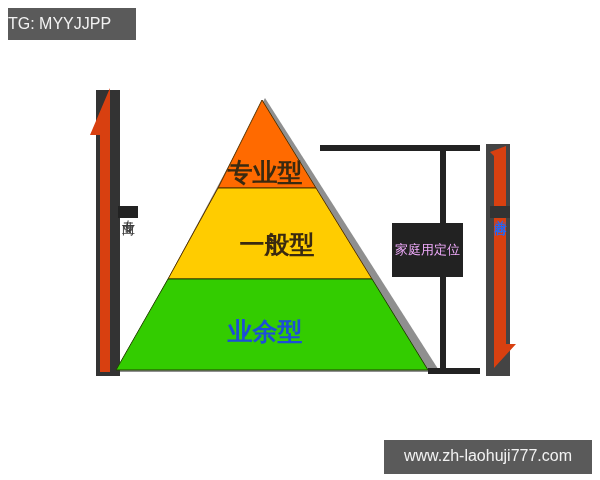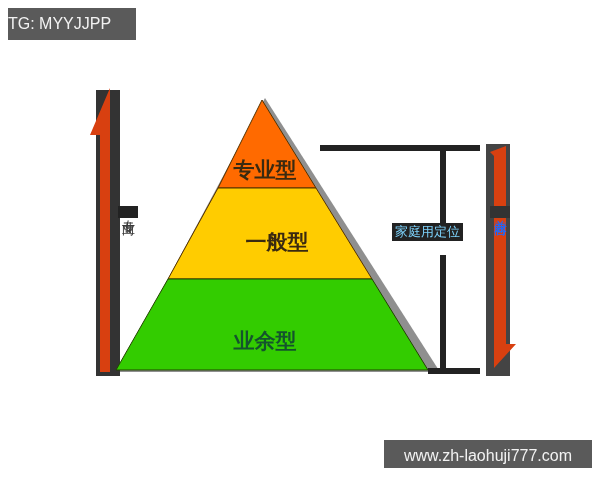--- a/index.html
+++ b/index.html
@@ -1,22 +1,22 @@
 <!DOCTYPE html>
 <html><head>
 <meta charset="utf-8">
 <style>
   html, body { margin:0; padding:0; }
   body { width:600px; height:480px; background:#ffffff; position:relative; overflow:hidden; font-family:"DejaVu Sans", sans-serif; }
   .tag-top { position:absolute; left:8px; top:8px; width:128px; height:32px; background:#5a5a5a; color:#f2f2f2; font-family:"Liberation Sans", sans-serif; font-size:16px; line-height:32px; }
-  .tag-bottom { position:absolute; left:384px; top:440px; width:208px; height:28px; background:#5a5a5a; color:#f2f2f2; font-family:"Liberation Sans", sans-serif; font-size:16px; line-height:32px; text-align:center; }
+  .tag-bottom { position:absolute; left:384px; top:440px; width:208px; height:34px; background:#5a5a5a; color:#f2f2f2; font-family:"Liberation Sans", sans-serif; font-size:16px; line-height:32px; text-align:center; }
   svg.diagram { position:absolute; left:0; top:0; }
-  .lbl { position:absolute; font-weight:bold; font-size:21px; color:#3a2a10; text-align:center; }
+  .lbl { position:absolute; font-weight:bold; font-size:25px; color:#3a2a10; text-align:center; }
   .vlabel { position:absolute; writing-mode:vertical-rl; font-size:13px; letter-spacing:2px; padding:3px 1px; }
-  .mid-label { position:absolute; font-size:13px; background:#222; color:#7dd3fc; padding:0 3px; }
+  .mid-label { position:absolute; font-size:13px; background:#222; color:#f0abfc; padding:18px 3px; }
 </style>
 </head>
 <body>
 
 <div class="tag-top">TG: MYYJJPP</div>
 
 <svg class="diagram" width="600" height="480">
 
   <g>
     <rect x="96" y="90" width="24" height="286" fill="#333"></rect>
@@ -37,19 +37,19 @@
   </g>
 
   <g>
     <rect x="486" y="144" width="24" height="232" fill="#444"></rect>
     <polygon points="490,152 506,146 506,344 516,344 494,368 494,156" fill="#d84010"></polygon>
   </g>
 </svg>
 
 <div class="lbl" style="left:225px;top:156px;width:80px;">专业型</div>
 <div class="lbl" style="left:232px;top:228px;width:90px;">一般型</div>
-<div class="lbl" style="left:220px;top:315px;width:90px;color:#14532d;margin-top:12px;">业余型</div>
+<div class="lbl" style="left:220px;top:315px;width:90px;color:#1d4ed8;">业余型</div>
 
 <div class="vlabel" style="left:118px;top:206px;background:#222;color:#3a3a3a;">专业向</div>
 <div class="vlabel" style="left:490px;top:206px;background:#333;color:#1a6aff;">兼容向</div>
 <div class="mid-label" style="left:392px;top:223px;">家庭用定位</div>
 
 <div class="tag-bottom">www.zh-laohuji777.com</div>
 
 </body></html>

